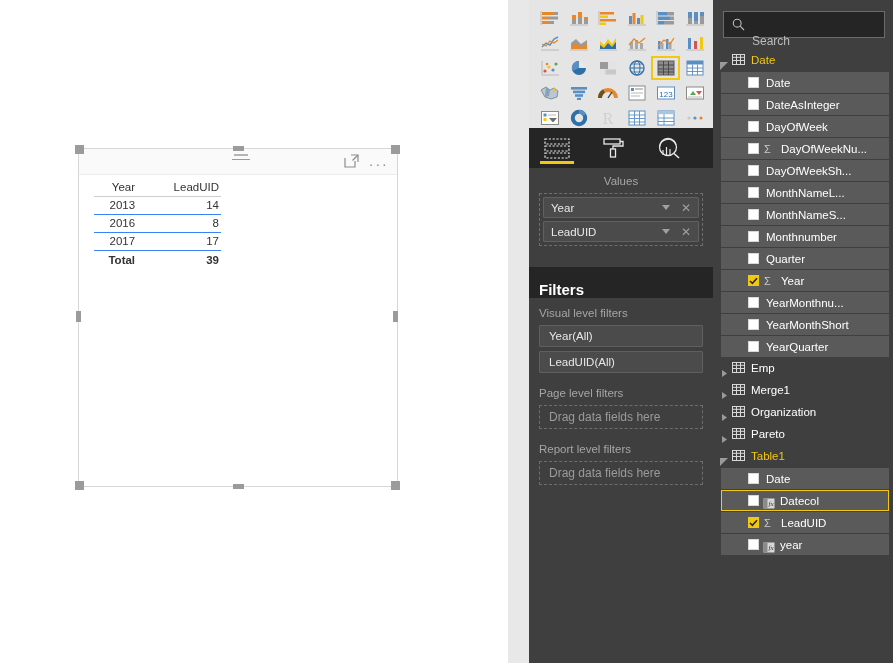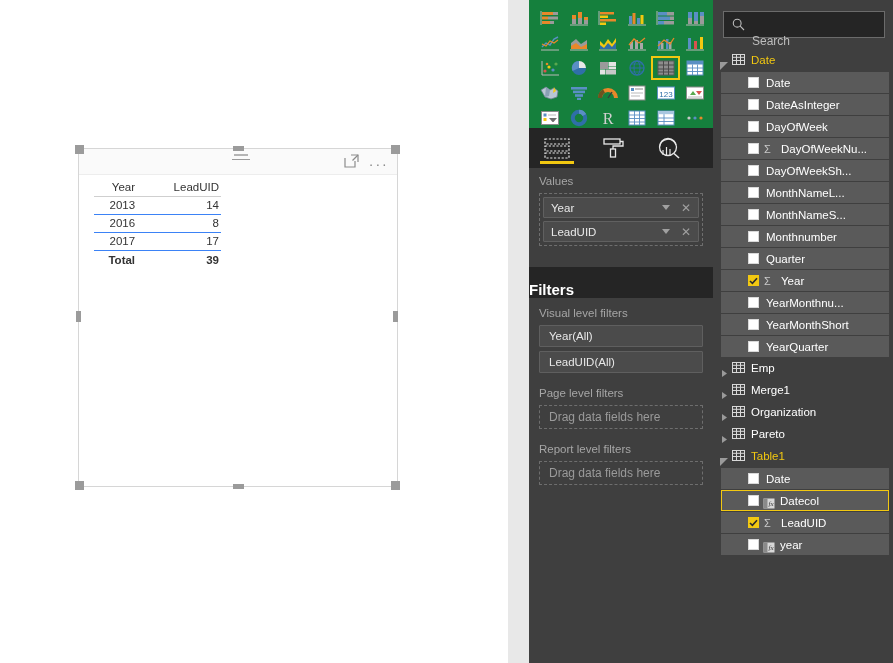--- a/index.html
+++ b/index.html
@@ -74,21 +74,21 @@
   .hnd.mid-v  { width: 5px; height: 11px; }
   .sel-edge { position: absolute; background: #b9b9b9; }
 
   
   #viz-pane {
     position: absolute; left: 529px; top: 0; width: 184px; height: 663px;
     background: #3f3f3f;
   }
   #viz-gallery {
     position: absolute; left: 0; top: 0; width: 184px; height: 128px;
-    background: #15803d; padding: 6px 0 0 6px;
+    background: #e5e5e5; padding: 6px 0 0 6px;
   }
   .viz-row { display: flex; }
   .viz-cell {
     width: 29px; height: 24px; margin: 0 0 1px 0;
     display: flex; align-items: center; justify-content: center;
     position: relative;
   }
   .viz-cell.sel { outline: 2px solid #f2c811; outline-offset: -2px; }
   .viz-ico { width: 22px; height: 18px; display:block; }
 
@@ -103,21 +103,21 @@
   .vt.active::after {
     content:""; position: absolute; bottom: 4px; left: 11px;
     width: 34px; height: 3px; background: #f2c811;
   }
 
   #values-section {
     position: absolute; left: 0; top: 168px; width: 184px;
     background: #3f3f3f; padding: 7px 10px 10px 10px;
   }
   .section-label {
-    font-size: 11.5px; color: #a6a6a6; margin-bottom: 6px;
+    font-size: 11.5px; color: #a6a6a6; margin-bottom: 6px; text-align: center;
   }
   .well {
     border: 1px dashed #6e6e6e; padding: 3px; border-radius: 1px;
   }
   .well-item {
     background: #4b4b4b; border: 1px solid #606060;
     height: 21px; margin-bottom: 3px; border-radius: 1px;
     display: flex; align-items: center; position: relative;
     padding-left: 7px;
   }
@@ -128,21 +128,21 @@
     border-right: 4px solid transparent; border-top: 5px solid #a0a0a0;
     margin-right: 9px;
   }
   .well-item .wi-x {
     width: 14px; margin-right: 5px; color: #a0a0a0;
     font-size: 12px; text-align: center; line-height: 12px;
   }
 
   #filters-header {
     position: absolute; left: 0; top: 267px; width: 184px; height: 45px;
-    background: #252525; display: flex; align-items: center; 
+    background: #252525; display: flex; align-items: center; padding-left: 10px;
   }
   #filters-header .ft {
     font-size: 15px; color: #ffffff; font-weight: bold;
   }
   #filters-body {
     position: absolute; left: 0; top: 298px; width: 184px; height: 365px;
     background: #3f3f3f; padding: 9px 10px 0 10px;
   }
   .filt-label { font-size: 11.5px; color: #a6a6a6; margin-bottom: 6px; }
   .filt-card {

